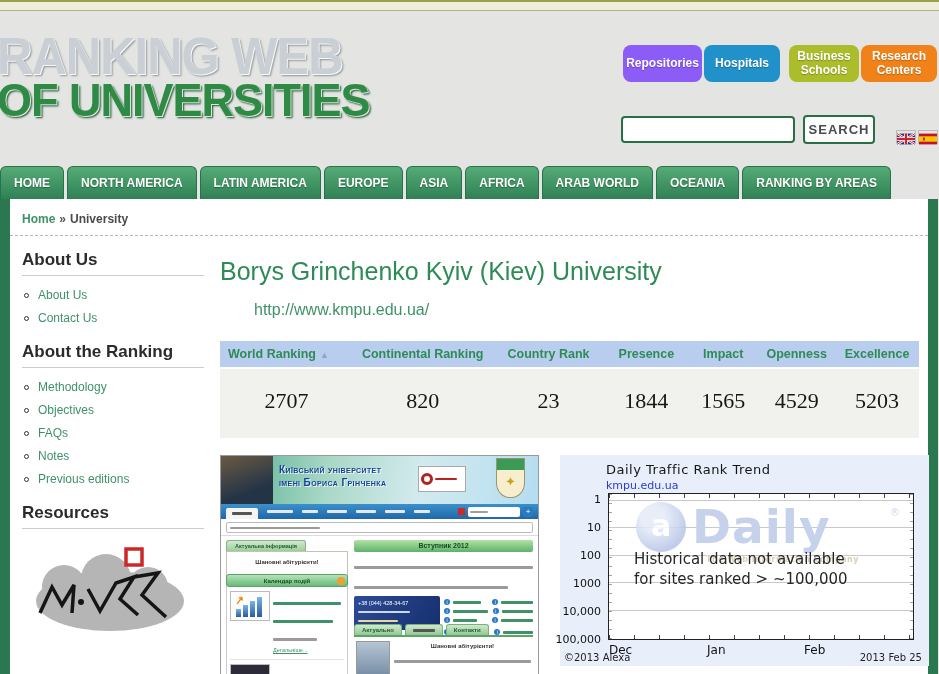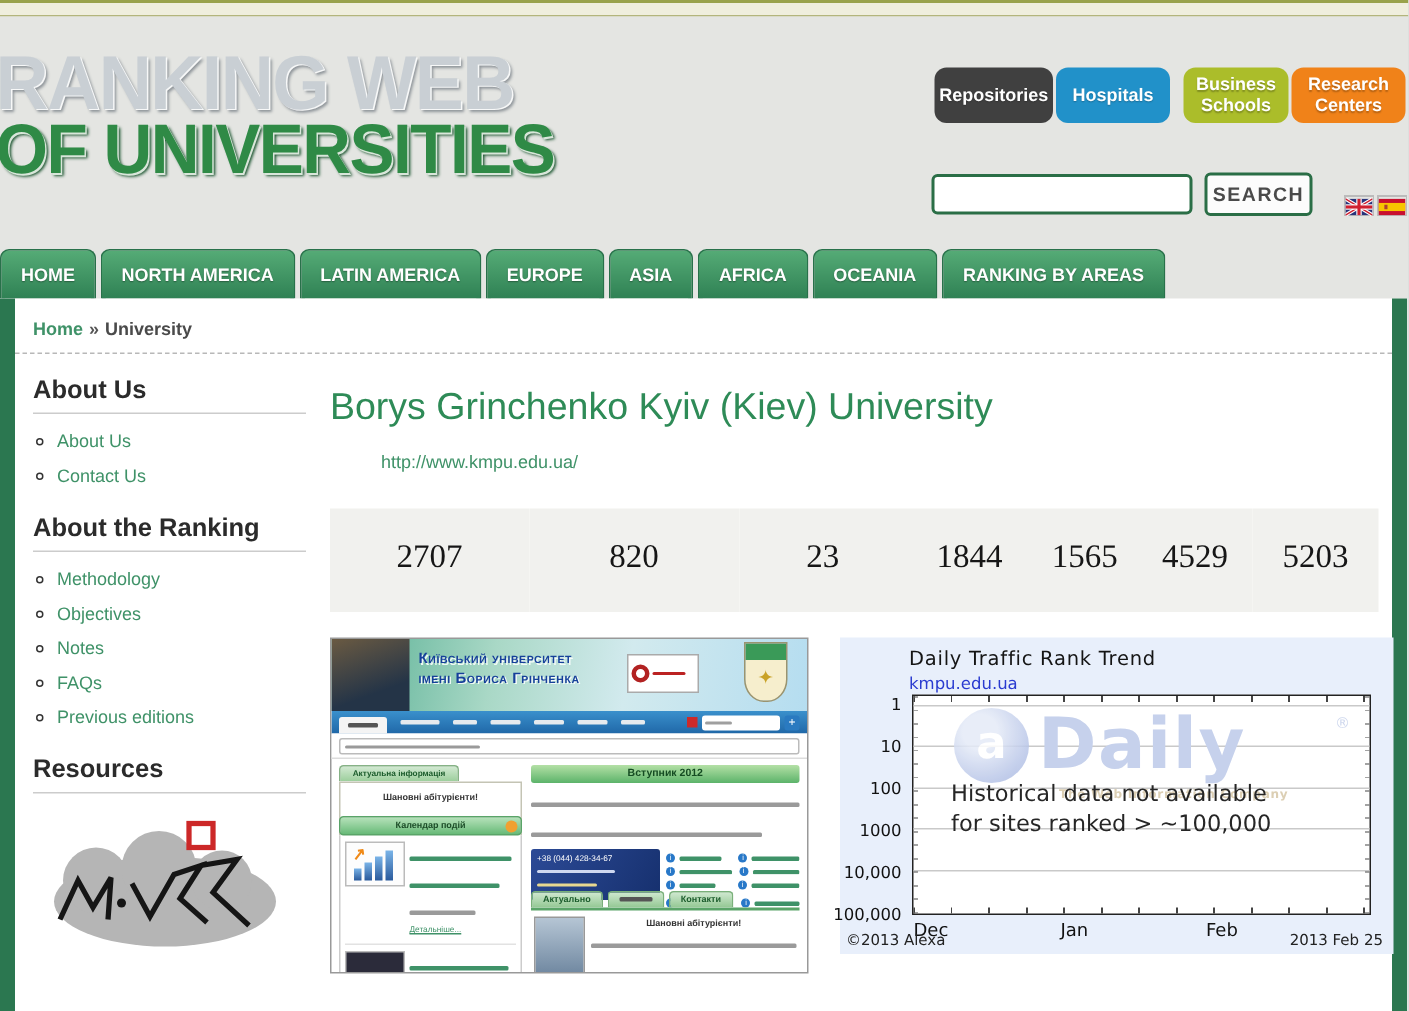--- a/index.html
+++ b/index.html
@@ -69,21 +69,21 @@
   .sb-h:first-child { margin-top:2px; }
   .sb-list { list-style:none; margin:9px 0 2px 2px; }
   .sb-list li { margin:5px 0; }
   .sb-list a { font-size:12px; color:#3f9268; text-decoration:none; cursor:pointer; }
   .ring { display:inline-block; width:5px; height:5px; border:1.6px solid #333; border-radius:50%; margin-right:9px; vertical-align:1px; }
   .mavir { position:relative; width:178px; height:96px; margin-top:16px; cursor:pointer; }
 
   
   .main { flex:1; min-width:0; padding:0 9px 0 10px; }
   .uni-title { font-size:25px; font-weight:normal; color:#2e8b57; margin-top:21px; }
-  .uni-url { display:inline-block; margin-top:15px; font-size:12px; color:#3f9268; text-decoration:none; cursor:pointer;padding-left:34px; }
+  .uni-url { display:inline-block; margin-top:15px; font-size:16px; color:#3f9268; text-decoration:none; cursor:pointer;padding-left:34px; }
   table.rank { width:100%; margin-top:22px; border-collapse:collapse; table-layout:fixed; }
   table.rank th {
     background:#b9ceee; color:#2e8b57; font-size:12.5px; font-weight:bold; text-align:center;
     padding:6px 3px; border-bottom:2px solid #fff; cursor:pointer;
   }
   table.rank th.first { text-align:left; padding-left:8px; }
   .sort-ind { font-size:9px; color:#93a3c6; margin-left:4px; }
   table.rank td {
     background:#f1f1ee; text-align:center; font-family:"Liberation Serif", serif;
     font-size:22px; color:#161616; padding:19px 0 24px 0;
@@ -183,21 +183,21 @@
 
   <div class="top-strip"></div>
 
   <div class="header">
     <div class="logo">
       <div class="logo-line1">RANKING WEB</div>
       <div class="logo-line2">OF UNIVERSITIES</div>
     </div>
 
     <div class="quick-links">
-      <a class="ql ql0" style="background: #404040;">Repositories</a>
+      <a class="ql ql0" style="background: #8b5cf6;">Repositories</a>
       <a class="ql ql1" style="background: rgb(33, 145, 201);">Hospitals</a>
       <a class="ql ql2" style="background: rgb(171, 189, 42);">Business Schools</a>
       <a class="ql ql3" style="background: rgb(240, 130, 25);">Research Centers</a>
     </div>
 
     <div class="search-row">
       <input class="search-input" type="text" value="" style="">
       <button class="search-btn">SEARCH</button>
       <span class="flags">
         <span class="flag">
@@ -222,20 +222,21 @@
     </div>
   </div>
 
   <div class="nav">
     <a>HOME</a>
     <a>NORTH AMERICA</a>
     <a>LATIN AMERICA</a>
     <a>EUROPE</a>
     <a>ASIA</a>
     <a>AFRICA</a>
+    <a>ARAB WORLD</a>
     <a>OCEANIA</a>
     <a>RANKING BY AREAS</a>
   </div>
 
   <div class="content">
     <div class="breadcrumb">
       <a class="bc-home">Home</a><span class="bc-sep">»</span><span>University</span>
     </div>
 
     <div class="cols">
@@ -244,22 +245,22 @@
         <div class="sb-h">About Us</div>
         <ul class="sb-list">
           <li><span class="ring"></span><a>About Us</a></li>
           <li><span class="ring"></span><a>Contact Us</a></li>
         </ul>
 
         <div class="sb-h">About the Ranking</div>
         <ul class="sb-list">
           <li><span class="ring"></span><a>Methodology</a></li>
           <li><span class="ring"></span><a>Objectives</a></li>
+          <li><span class="ring"></span><a>FAQs</a></li>
           <li><span class="ring"></span><a>Notes</a></li>
-          <li><span class="ring"></span><a>FAQs</a></li>
           <li><span class="ring"></span><a>Previous editions</a></li>
         </ul>
 
         <div class="sb-h">Resources</div>
 
         <div class="mavir">
           <svg width="178" height="96" viewBox="0 0 178 96">
             <g fill="#b5b5b5">
               <ellipse cx="88" cy="56" rx="74" ry="30"></ellipse>
               <circle cx="42" cy="42" r="22"></circle>
@@ -287,20 +288,29 @@
           <colgroup>
             <col style="width:19%">
               <col style="width:20%">
               <col style="width:16%">
               <col style="width:12%">
             <col style="width:10%">
               <col style="width:11%">
               <col style="width:12%">
           </colgroup>
           <tbody>
+              <tr>
+            <th class="first"><span>World Ranking</span><span class="sort-ind">▲</span></th>
+            <th>Continental Ranking</th>
+            <th>Country Rank</th>
+            <th>Presence</th>
+            <th>Impact</th>
+            <th>Openness</th>
+            <th>Excellence</th>
+          </tr>
           <tr>
             <td>2707</td>
             <td>820</td>
             <td>23</td>
             <td>1844</td>
             <td>1565</td>
             <td>4529</td>
             <td>5203</td>
           </tr>
         </tbody>

